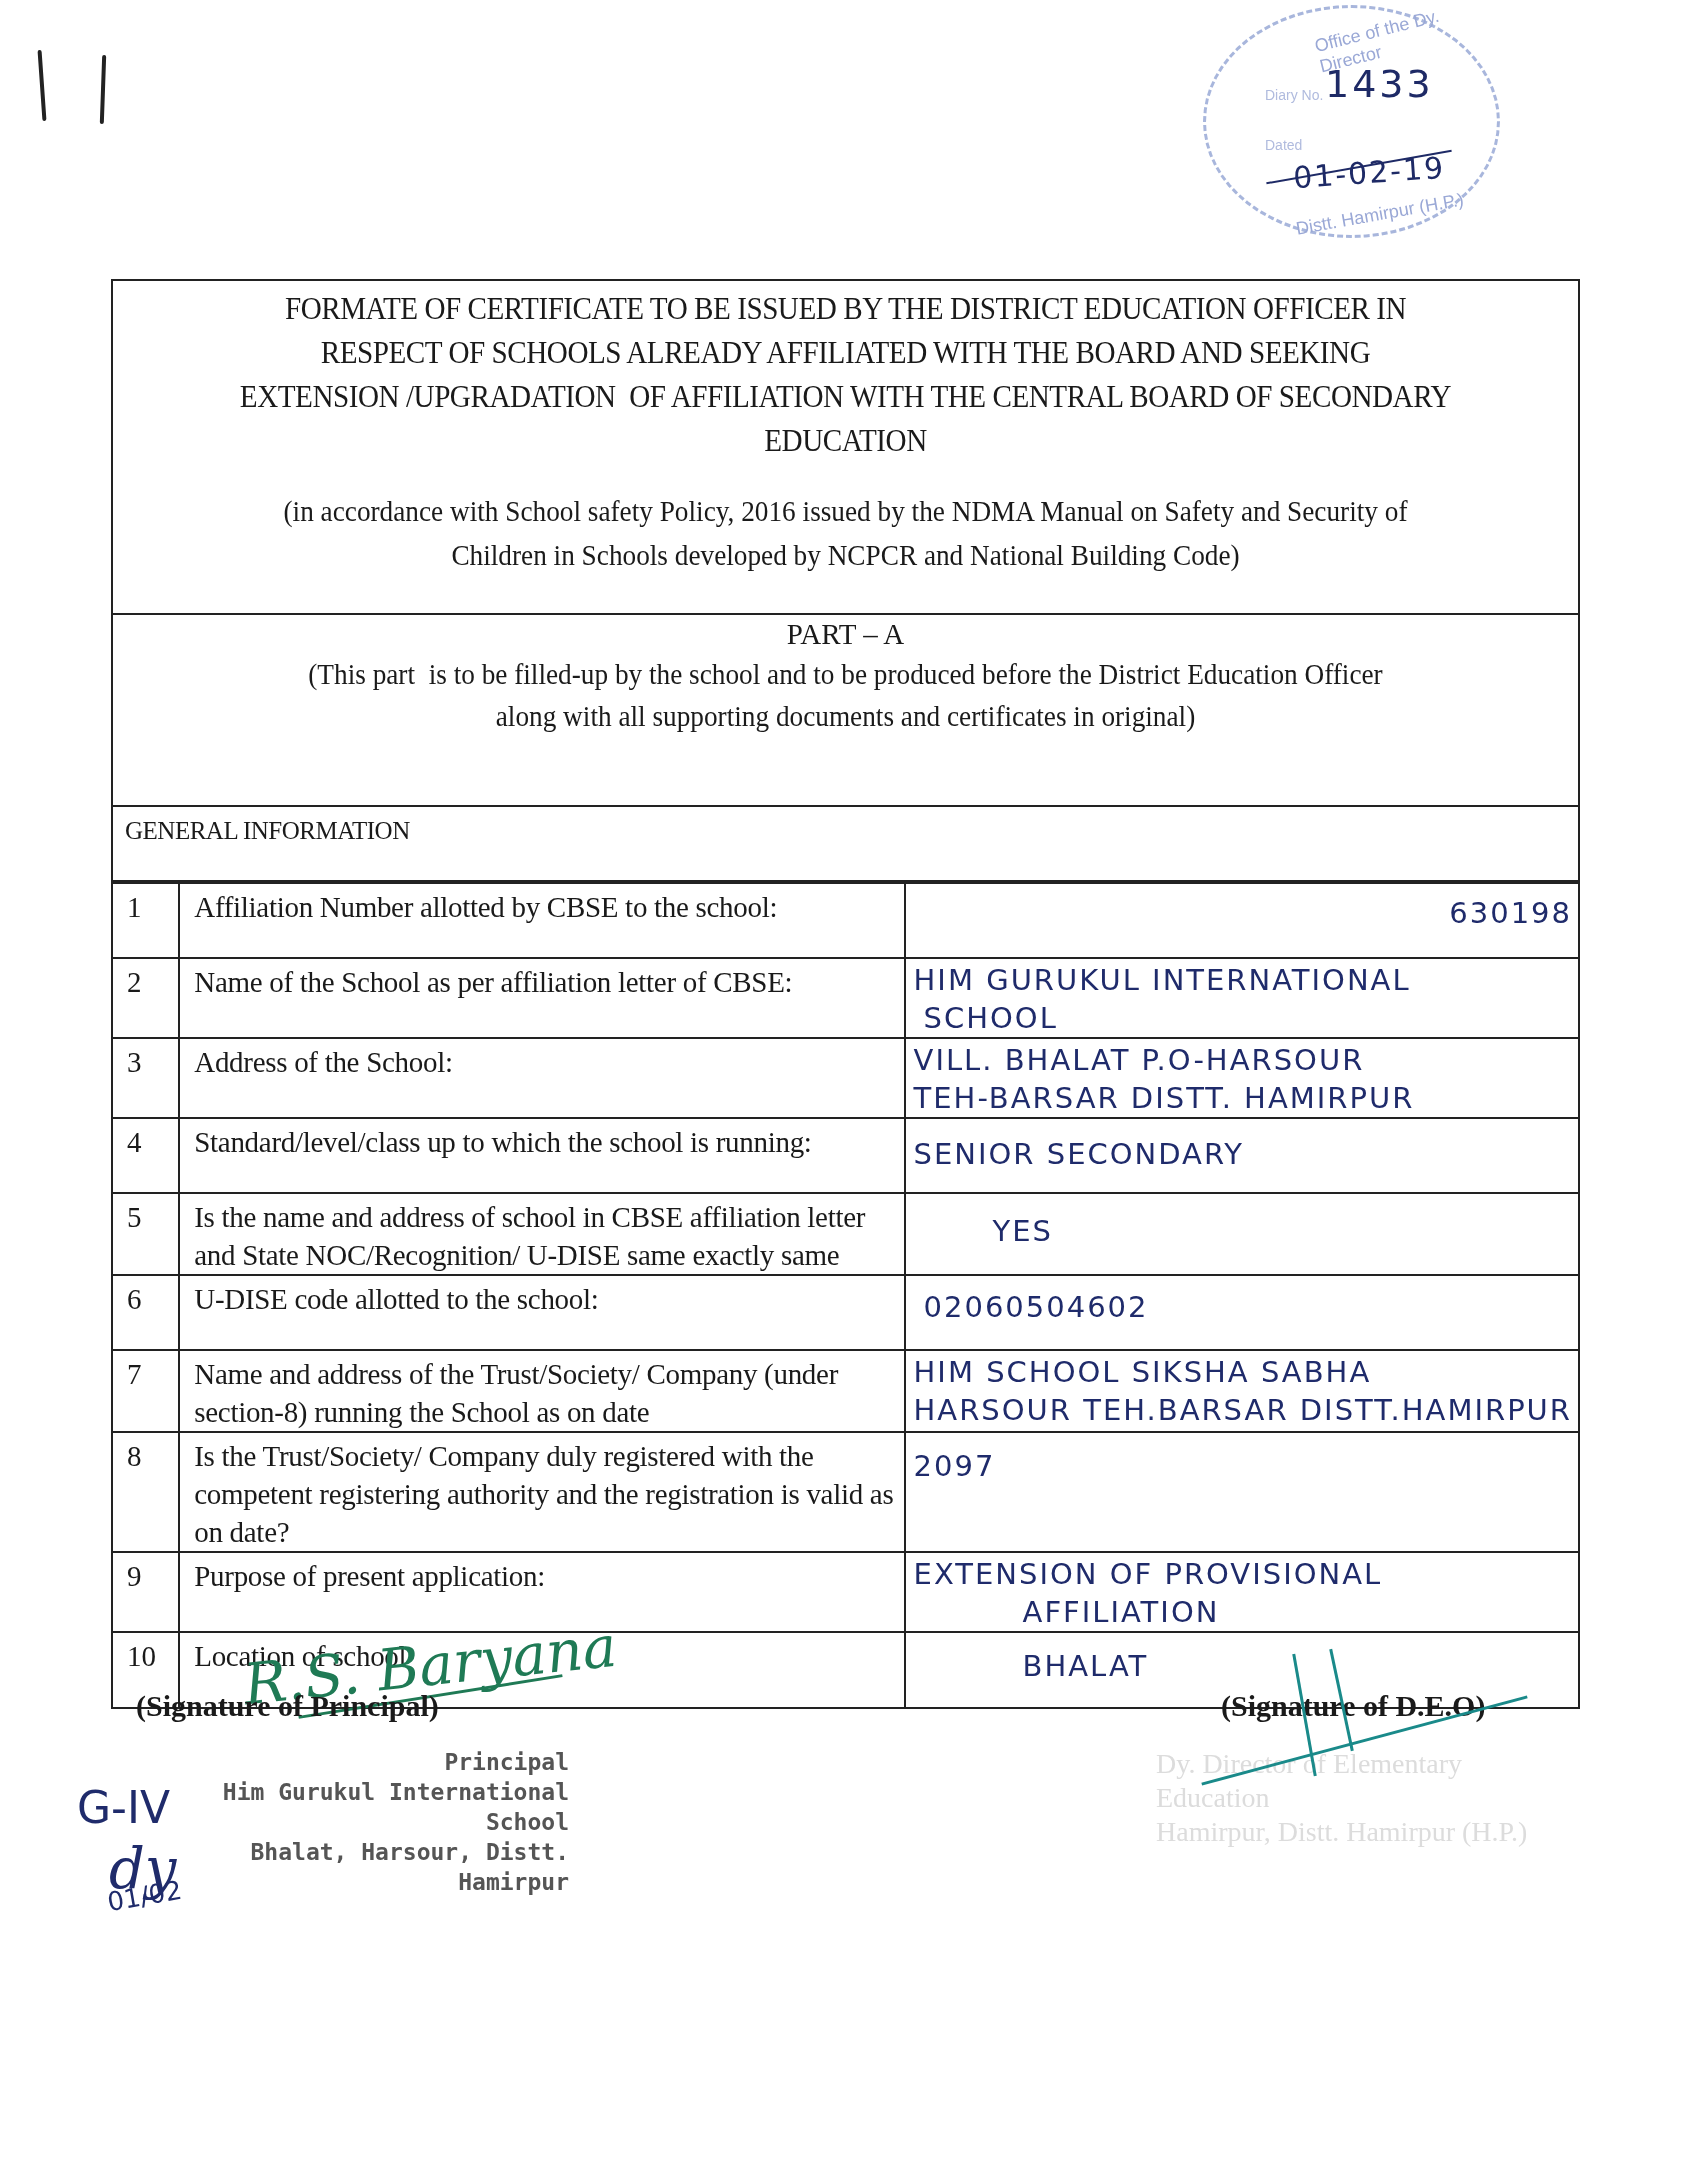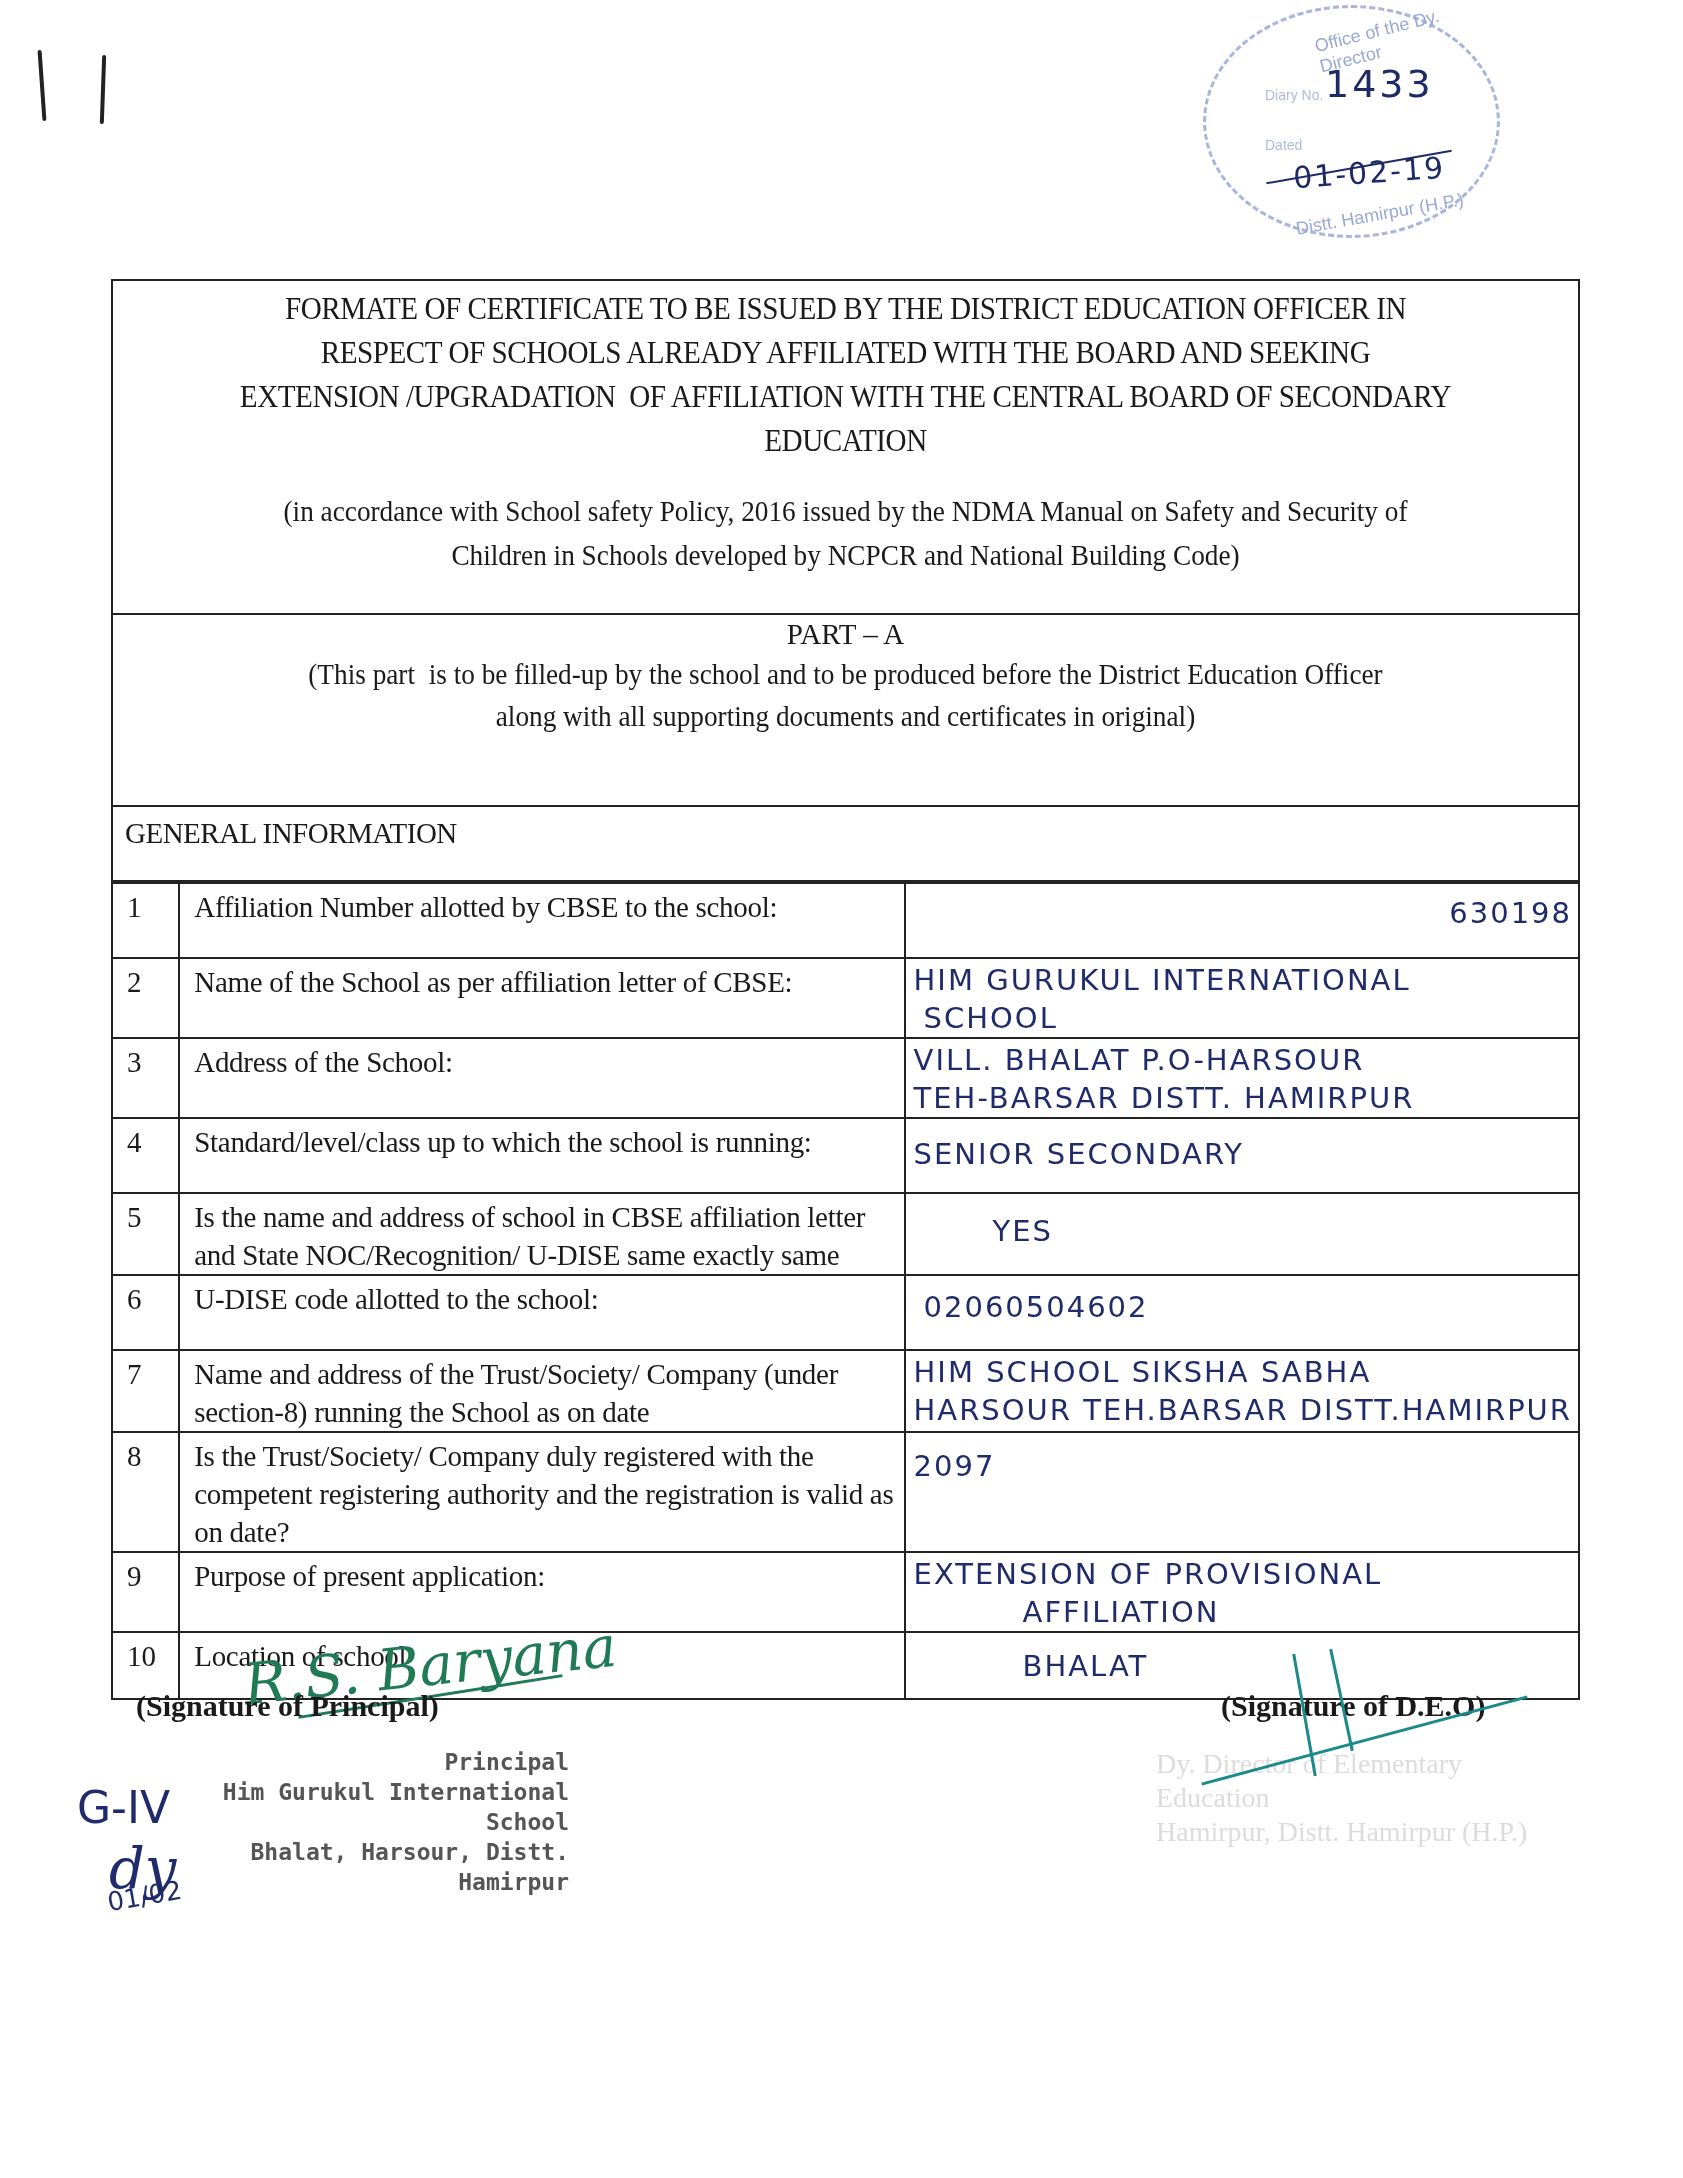--- a/index.html
+++ b/index.html
@@ -22,21 +22,21 @@
 
   .form { position: absolute; left: 111px; top: 279px; width: 1469px; border: 2px solid #222; }
   .header-block { border-bottom: 2px solid #222; padding: 6px 10px 18px 10px; height: 334px; }
   .title { font-size: 31px; line-height: 44px; text-align: center; text-transform: uppercase; letter-spacing: -0.5px; transform: scaleX(0.94); transform-origin: center; }
   .subtitle { font-size: 29px; line-height: 44px; text-align: center; margin-top: 26px; transform: scaleX(0.94); }
 
   .part-block { border-bottom: 2px solid #222; height: 192px; padding-top: 0; text-align: center; }
   .part-title { font-size: 29px; line-height: 38px; }
   .part-desc { font-size: 29px; line-height: 42px; transform: scaleX(0.94); }
 
-  .gen-info { height: 75px; padding: 10px 12px; font-size: 29px; border-bottom: 2px solid #222; text-transform: uppercase; letter-spacing: -0.5px; }
+  .gen-info { height: 75px; padding: 10px 12px; font-size: 25px; border-bottom: 2px solid #222; text-transform: uppercase; letter-spacing: -0.5px; }
 
   table.info { width: 100%; border-collapse: collapse; }
   table.info td { border: 2px solid #222; vertical-align: top; font-size: 29px; line-height: 38px; }
   table.info tr td:first-child { border-left: none; }
   table.info tr td:last-child { border-right: none; }
   table.info tr:last-child td { border-bottom: none; }
   td.num { width: 75px; padding: 4px 0 0 14px; }
   td.q { width: 911px; padding: 4px 10px 0 14px; letter-spacing: -0.3px; }
   td.a { padding: 2px 6px 0 8px; font-family: "DejaVu Sans", sans-serif; color: #1f2b6b; font-size: 30px; line-height: 38px; letter-spacing: 2px; overflow: visible; white-space: nowrap; }
   td.a .center { display: block; text-align: right; }
@@ -163,21 +163,21 @@
       </td>
     </tr>
     <tr style="height:73px">
       <td class="num">9</td>
       <td class="q">Purpose of present application:</td>
       <td class="a">
         <span class="line">EXTENSION OF PROVISIONAL</span>
         <span class="indent">AFFILIATION</span>
       </td>
     </tr>
-    <tr style="height:66px">
+    <tr style="height:75px">
       <td class="num">10</td>
       <td class="q">Location of school</td>
       <td class="a">
         <span class="indent" style="padding-top:12px">BHALAT</span>
       </td>
     </tr>
   </tbody>
     </table>
 </div>
 

